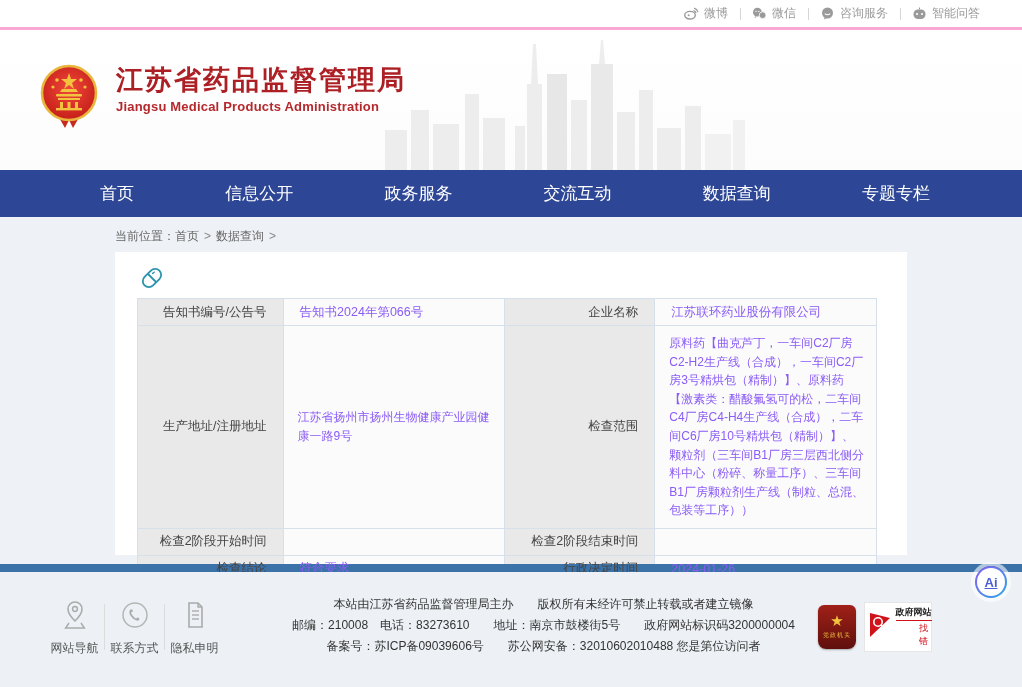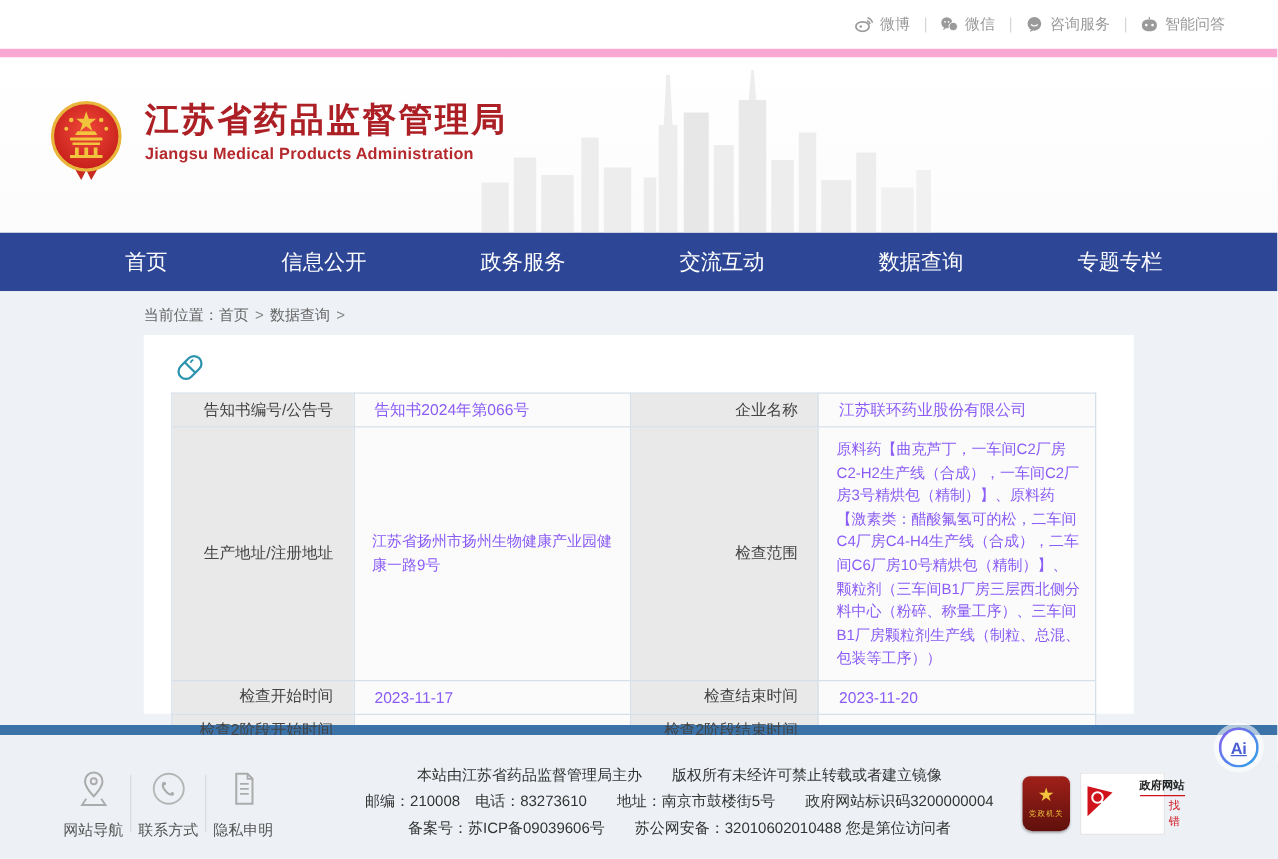--- a/index.html
+++ b/index.html
@@ -1,20 +1,20 @@
 <!DOCTYPE html>
 <html><head>
 <meta charset="utf-8">
 <style>
   * { margin:0; padding:0; box-sizing:border-box; }
   html,body { width:1022px; height:687px; overflow:hidden; }
   body { font-family:"Liberation Sans","DejaVu Sans",sans-serif; background:#ffffff; position:relative; }
 
   
-  .topbar { height:46px; background:#fff; border-bottom:7px solid #f9a8d4;
+  .topbar { height:30px; background:#fff; border-bottom:3px solid #f9a8d4;
             display:flex; justify-content:flex-end; align-items:center; padding-right:30px; }
   .topbar-link { display:flex; align-items:center; gap:5px; color:#9a9a9a; font-size:12px;
                  padding:0 12px; cursor:pointer; position:relative; }
   .topbar-link + .topbar-link::before { content:""; position:absolute; left:0; top:50%; transform:translateY(-50%);
                  width:1px; height:12px; background:#d6d6d6; }
   .topbar-link svg { display:block; }
 
   
   .header { height:140px; background:linear-gradient(180deg,#ffffff 0%,#fdfcfc 100%); position:relative; overflow:hidden; }
   .skyline { position:absolute; left:385px; bottom:0; pointer-events:none; }
@@ -53,21 +53,21 @@
                 color:#555; font-size:12px; cursor:pointer; }
   .quick-div { width:1px; background:#dcdcdc; height:46px; margin:4px 1px 0 1px; }
   .footer-text { width:505px; margin-left:68px; text-align:center; font-size:12px; color:#333; line-height:21px; }
   .badges { display:flex; align-items:center; gap:8px; margin-left:22px; margin-top:8px; }
   .emblem-badge { width:38px; height:44px; background:linear-gradient(180deg,#a02019,#5f100c);
                   border-radius:6px 6px 8px 8px; display:flex; flex-direction:column; align-items:center;
                   justify-content:center; cursor:pointer; box-shadow:0 1px 2px rgba(0,0,0,.3); }
   .emblem-badge .star { color:#f2c33d; font-size:15px; line-height:14px; }
   .emblem-badge .em-label { color:#f2c33d; font-size:6px; letter-spacing:1px; margin-top:3px; }
   .error-badge { width:68px; height:50px; background:#fff; border:1px solid #e6e6e6; display:flex;
-                 align-items:center; padding:2px 4px; gap:20px; cursor:pointer; }
+                 align-items:center; padding:2px 4px; gap:4px; cursor:pointer; }
   .error-badge .eb-right { display:flex; flex-direction:column; align-items:center; }
   .eb-top { font-size:9px; color:#222; font-weight:bold; border-bottom:1px solid #d0121b; padding-bottom:1px; }
   .eb-bottom { font-size:9px; color:#d0121b; letter-spacing:4px; margin-top:1px;margin-left:24px; }
   .ai-fab { position:absolute; right:15px; top:-6px; width:32px; height:32px; border-radius:50%;
             border:2px solid transparent; cursor:pointer;
             background:linear-gradient(#fff,#fff) padding-box, linear-gradient(135deg,#8a5cf0,#2ba7e8) border-box;
             display:flex; align-items:center; justify-content:center;
             font-size:13px; font-weight:bold; color:#4a5fd6; box-shadow:0 0 0 4px rgba(255,255,255,.6);text-decoration:underline; }
 </style>
 </head>
@@ -216,26 +216,20 @@
         <td class="lbl">企业名称</td>
         <td class="val">江苏联环药业股份有限公司</td>
       </tr>
       <tr class="addr-row">
         <td class="lbl">生产地址/注册地址</td>
         <td class="val scope">江苏省扬州市扬州生物健康产业园健康一路9号</td>
         <td class="lbl">检查范围</td>
         <td class="val scope">原料药【曲克芦丁，一车间C2厂房C2-H2生产线（合成），一车间C2厂房3号精烘包（精制）】、原料药【激素类：醋酸氟氢可的松，二车间C4厂房C4-H4生产线（合成），二车间C6厂房10号精烘包（精制）】、颗粒剂（三车间B1厂房三层西北侧分料中心（粉碎、称量工序）、三车间B1厂房颗粒剂生产线（制粒、总混、包装等工序））</td>
       </tr>
       <tr>
-        <td class="lbl">检查开始时间</td>
-        <td class="val">2023-11-17</td>
-        <td class="lbl">检查结束时间</td>
-        <td class="val">2023-11-20</td>
-      </tr>
-      <tr>
         <td class="lbl">检查2阶段开始时间</td>
         <td class="val"></td>
         <td class="lbl">检查2阶段结束时间</td>
         <td class="val"></td>
       </tr>
       <tr>
         <td class="lbl">检查结论</td>
         <td class="val">符合要求</td>
         <td class="lbl">行政决定时间</td>
         <td class="val">2024-01-26</td>

